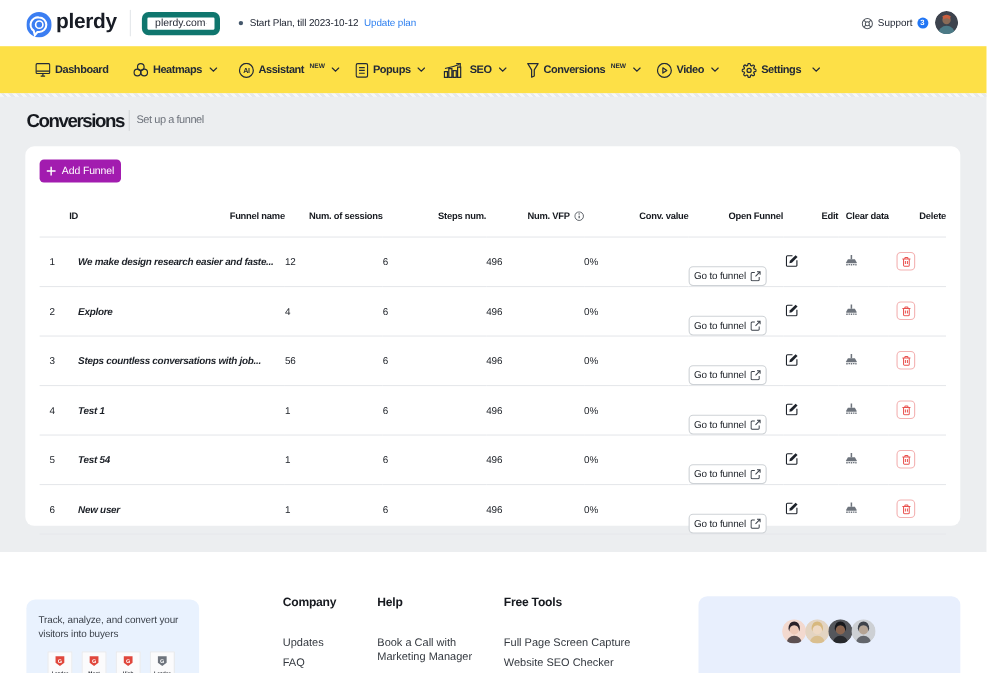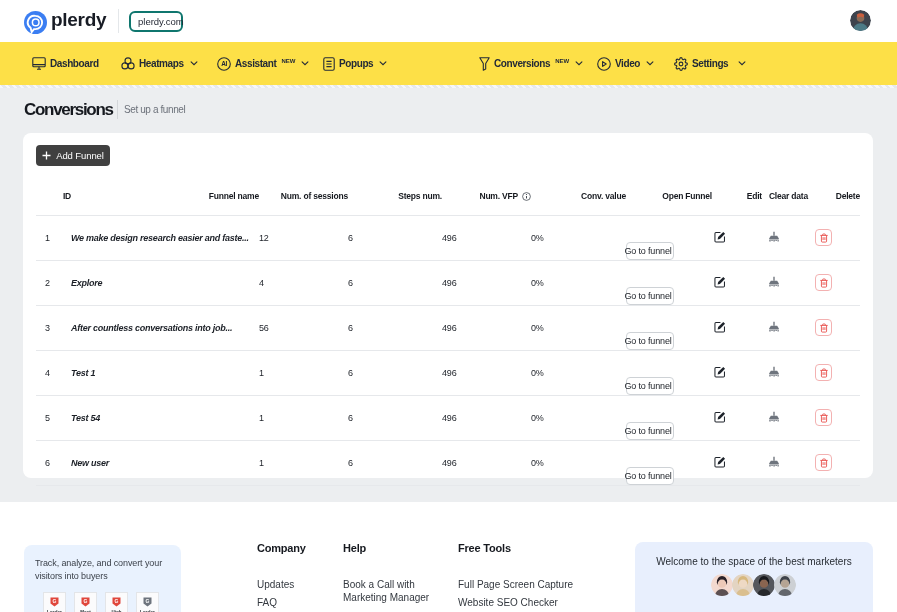--- a/index.html
+++ b/index.html
@@ -2,54 +2,54 @@
 <html><head>
 <meta charset="utf-8">
 <style>
 * { margin:0; padding:0; box-sizing:border-box; }
 html,body { width:897px; height:612px; overflow:hidden; background:#fff;
   font-family:"Liberation Sans", sans-serif; -webkit-font-smoothing:antialiased; }
 .hdr { height:42px; background:#fff; position:relative; }
 .logoic { position:absolute; left:24px; top:11px; }
 .logotxt { position:absolute; left:51px; top:9px; font-size:19px; font-weight:bold; color:#181c25; letter-spacing:-0.3px; }
 .hsep { position:absolute; left:118px; top:9px; width:1px; height:24px; background:#e4e7ea; }
-.domsel { position:absolute; left:129px; top:11px; width:54px; height:21px; border:2px solid #0f766e; border-radius:6px;
+.domsel { position:absolute; left:129px; top:11px; width:71px; height:21px; border:5px solid #0f766e; border-radius:6px;
   display:flex; align-items:center; padding:0 7px 0 7px; font-size:9.5px; color:#1f2430; justify-content:space-between; }
 .plan { position:absolute; left:217px; top:0; height:42px; display:flex; align-items:center; font-size:9px; color:#202633; letter-spacing:-0.1px; }
 .plandot { width:4px; height:4px; border-radius:50%; background:#44576b; margin-right:6px; }
 .uplan { color:#2f80f0; margin-left:5px; }
 .support { position:absolute; left:783px; top:0; height:42px; display:flex; align-items:center; font-size:9px; color:#202633; gap:4px; }
 .sbadge { width:10px; height:10px; border-radius:50%; background:#2176f5; color:#fff; font-size:7px;
   display:flex; align-items:center; justify-content:center; font-weight:bold; }
 .avatar { position:absolute; left:850px; top:10px; width:21px; height:21px; border-radius:50%; overflow:hidden; }
 nav { height:43px; background:#fde047; position:relative; }
 .nitem { position:absolute; top:0; height:43px; display:flex; align-items:center; gap:4px; font-size:10px; font-weight:bold; color:#232a37; white-space:nowrap; letter-spacing:-0.4px; }
 .nitem svg { flex:0 0 auto; }
 .new { font-size:6px; font-weight:bold; letter-spacing:0; position:relative; top:-3px; margin-left:1px;}
 .chev { margin-left:2px; }
 .main { background:#eceef0; height:417px; position:relative; }
 .main::before { content:""; position:absolute; left:0; top:0; width:100%; height:3px;
   background:repeating-linear-gradient(45deg, #f6f7f8 0 2.5px, #e6e8eb 2.5px 5px); }
 h1 { position:absolute; left:24px; top:15px; font-size:17px; font-weight:bold; color:#16191f; letter-spacing:-1.3px; }
 .psep { position:absolute; left:117px; top:15px; width:1px; height:19px; background:#d4d7da; }
 .psub { position:absolute; left:124px; top:18.5px; font-size:10px; color:#6d727b; letter-spacing:-0.4px; }
 .card { position:absolute; left:23px; top:48px; width:850px; height:345px; background:#fff; border-radius:8px; }
-.addbtn { position:absolute; left:13px; top:12px; width:74px; height:21px; background:#404040; color:#fff; border:none; border-radius:4px;
+.addbtn { position:absolute; left:13px; top:12px; width:74px; height:21px; background:#a21caf; color:#fff; border:none; border-radius:4px;
   font-size:9.5px; font-family:"Liberation Sans",sans-serif; display:inline-flex; align-items:center; justify-content:center; gap:5px; letter-spacing:-0.1px; }
 table { border-collapse:collapse; width:824px; margin:51.5px 0 0 13px; table-layout:fixed; }
 th { font-size:8.5px; color:#16191f; text-align:right; font-weight:bold; padding:6.5px 0 13.5px; letter-spacing:-0.2px; }
 tr:last-child td { border-bottom:1px solid #e6e8eb; }
 td { font-size:9px; color:#1c2027; border-top:1px solid #e6e8eb; padding:0; height:42.4px; vertical-align:middle; letter-spacing:-0.15px; }
 .fname { font-weight:bold; letter-spacing:-0.25px;font-style:italic; }
 td.c-id, th.c-id { padding-left:9px; }
 td.c-clear, th.c-clear { padding-left:0px; }
 td.c-clear { padding-left:6px; }
 td.c-edit { padding-left:2px; }
 td.c-del { padding-left:7px; }
-.gobtn { height:18px; width:48px; border:1px solid #ced2d6; border-radius:4px; background:#fff; display:inline-flex;
+.gobtn { height:18px; width:71px; border:1px solid #ced2d6; border-radius:4px; background:#fff; display:inline-flex;
   align-items:center; justify-content:center; gap:4px; font-size:9px; color:#1c2027; white-space:nowrap;margin-top:26px; }
 .delbox { width:17px; height:17px; border:1px solid #f3b1b1; border-radius:4px; display:inline-flex;
   align-items:center; justify-content:center; }
 footer { height:110px; background:#fff; position:relative; }
 .fcard1 { position:absolute; left:24px; top:43px; width:157px; background:#e9f2fe; border-radius:8px; padding:12px 11px; height:80px; }
 .fcard1 p { font-size:9px; color:#3c424b; line-height:12.5px; letter-spacing:-0.1px; }
 .badges { display:flex; gap:8px; margin-top:10px; margin-left:8px; }
 .fcol { position:absolute; }
 .fcol h3 { font-size:11px; font-weight:bold; color:#16191f; letter-spacing:-0.2px; }
 .fcol a { display:block; font-size:10px; color:#33383f; text-decoration:none; margin-bottom:5px; line-height:13px; }
@@ -69,20 +69,29 @@
     <path d="M11.5 4.9 a6.6 6.6 0 0 1 0 13.2 l-1.5 0 -2.3 2.9 -1.1-4.2 a6.6 6.6 0 0 1 4.9-11.9 z" fill="none" stroke="#fff" stroke-width="1.9"></path>
     <circle cx="11.7" cy="11.4" r="3.3" fill="#3b7ef2" stroke="#fff" stroke-width="1.5"></circle>
   </svg>
   <span class="logotxt">plerdy</span>
   <div class="hsep"></div>
   <div class="domsel">plerdy.com
     <svg width="8" height="5" viewBox="0 0 9 6">
         <path d="M1 1l3.5 3.5L8 1" stroke="#30363f" stroke-width="1.4" fill="none" stroke-linecap="round"></path>
       </svg>
   </div>
+  <div class="plan"><span class="plandot"></span>Start Plan, till 2023-10-12<span class="uplan">Update plan</span></div>
+  <div class="support">
+    <svg width="11" height="11" viewBox="0 0 24 24" fill="none" stroke="#525860" stroke-width="2">
+      <circle cx="12" cy="12" r="10"></circle>
+        <circle cx="12" cy="12" r="4"></circle>
+      <path d="M4.9 4.9l4.2 4.2M14.9 14.9l4.2 4.2M14.9 9.1l4.2-4.2M4.9 19.1l4.2-4.2"></path>
+    </svg>
+    Support <span class="sbadge">3</span>
+  </div>
   <div class="avatar">
     <svg width="21" height="21" viewBox="0 0 22 22">
       <circle cx="11" cy="11" r="11" fill="#3d434d"></circle>
       <circle cx="11" cy="8.5" r="4" fill="#8a6b57"></circle>
       <path d="M3 22 a8 8 0 0 1 16 0 z" fill="#4c7a86"></path>
       <path d="M7 5 q4-3 8 0 l-1 3 q-3-2 -6 0 z" fill="#c95f3f"></path>
     </svg>
   </div>
 </div>
 <nav>
@@ -113,20 +122,31 @@
     <svg class="chev" width="8" height="5" viewBox="0 0 9 6">
         <path d="M1 1l3.5 3.5L8 1" stroke="#232a37" stroke-width="1.3" fill="none" stroke-linecap="round"></path>
       </svg>
   </div>
   <div class="nitem" style="left:323px">
     <svg width="12" height="14" viewBox="0 0 12 14" fill="none" stroke="#232a37" stroke-width="1.1">
       <rect x="0.8" y="0.8" width="10.4" height="12.4" rx="1.5"></rect>
       <path d="M3.4 4.4h5.2M3.4 7h5.2M3.4 9.6h5.2"></path>
     </svg>
     Popups
+    <svg class="chev" width="8" height="5" viewBox="0 0 9 6">
+        <path d="M1 1l3.5 3.5L8 1" stroke="#232a37" stroke-width="1.3" fill="none" stroke-linecap="round"></path>
+      </svg>
+  </div>
+  <div class="nitem" style="left:403px">
+    <svg width="20" height="14" viewBox="0 0 20 14" fill="none" stroke="#232a37" stroke-width="1.1">
+      <path d="M1 13.3h2.8v-5.2H1zM5 13.3h2.8V5.4H5zM9 13.3h2.8V7.2H9zM13 13.3h2.8V4h-2.8z"></path>
+      <path d="M1.5 5.3 Q9 3.8 14.5 1.6"></path>
+        <path d="M12.2 0.9h3.2v3.2" stroke-linecap="round"></path>
+    </svg>
+    SEO
     <svg class="chev" width="8" height="5" viewBox="0 0 9 6">
         <path d="M1 1l3.5 3.5L8 1" stroke="#232a37" stroke-width="1.3" fill="none" stroke-linecap="round"></path>
       </svg>
   </div>
   <div class="nitem" style="left:479px">
     <svg width="11" height="14" viewBox="0 0 11 14" fill="none" stroke="#232a37" stroke-width="1.1">
       <path d="M0.8 0.8h9.4L6.7 6.5v5.6L4.3 13.2V6.5z" stroke-linejoin="round"></path>
     </svg>
     Conversions<span class="new">NEW</span>
     <svg class="chev" width="8" height="5" viewBox="0 0 9 6">
@@ -244,21 +264,21 @@
                 <path d="M1.5 10.4h1.6v1.8H1.5zM3.9 10.4h1.6v1.4H3.9zM6.3 10.4h1.6v1.8H6.3zM8.7 10.4h1.6v1.4H8.7zM11.1 10.4h1.4v1.8h-1.4z"></path>
               </svg></td>
         <td class="c-del"><span class="delbox">
                 <svg width="10" height="10" viewBox="0 0 12 12" fill="none" stroke="#e9514e" stroke-width="1.1">
                   <path d="M1.6 2.9h8.8M4.3 2.9V2a0.8 0.8 0 0 1 0.8-0.8h1.8A0.8 0.8 0 0 1 7.7 2v0.9M2.9 2.9v6.9a1.1 1.1 0 0 0 1.1 1.1h4a1.1 1.1 0 0 0 1.1-1.1V2.9M4.9 5v3.4M7.1 5v3.4"></path>
                 </svg>
               </span></td>
       </tr>
       <tr>
         <td class="c-id">3</td>
-        <td><span class="fname">After countless conversations into job...</span></td>
+        <td><span class="fname">Steps countless conversations with job...</span></td>
         <td>56</td>
         <td>6</td>
         <td>496</td>
         <td>0%</td>
         <td><span class="gobtn">Go to funnel <svg width="10" height="10" viewBox="0 0 12 12" fill="none" stroke="#3a4049" stroke-width="1.1">
                   <path d="M9.8 7v3a1 1 0 0 1-1 1H2a1 1 0 0 1-1-1V3.2a1 1 0 0 1 1-1h3"></path>
                   <path d="M7.4 1.2h3.4v3.4M10.6 1.4L5.8 6.2"></path>
                 </svg></span></td>
         <td class="c-edit"><svg width="12" height="12" viewBox="0 0 14 14" fill="none" stroke="#1e232b" stroke-width="1.2">
                 <path d="M12.2 6.5v5.2a1.2 1.2 0 0 1-1.2 1.2H2.3a1.2 1.2 0 0 1-1.2-1.2V3a1.2 1.2 0 0 1 1.2-1.2h5.2"></path>
@@ -401,21 +421,20 @@
       </div>
   </div>
   <div class="fcol fc3">
     <h3>Free Tools</h3>
     <div class="links">
         <a>Full Page Screen Capture</a>
         <a>Website SEO Checker</a>
       </div>
   </div>
   <div class="fcard2">
-    <p>Welcome to the space of the best marketers</p>
     <div class="avrow">
         <svg width="22" height="22" viewBox="0 0 22 22" style="margin-left:-1px;border-radius:50%">
           <circle cx="11" cy="11" r="11" fill="#f3d9cf"></circle>
           <path d="M4 22 a7 7 0 0 1 14 0z" fill="#2a2128" opacity="0.75"></path>
           <circle cx="11" cy="9.5" r="4.3" fill="#edc9b8"></circle>
           <path d="M5.8 8.5 q0.4-6.5 5.2-6.5 q4.8 0 5.2 6.5 l-0.7 2.5 q-0.3-5.5-4.5-5.5 q-4.2 0-4.5 5.5 z" fill="#2a2128"></path>
         </svg>
         <svg width="22" height="22" viewBox="0 0 22 22" style="margin-left:-1px;border-radius:50%">
           <circle cx="11" cy="11" r="11" fill="#e3d4c2"></circle>
           <path d="M4 22 a7 7 0 0 1 14 0z" fill="#d7b87e" opacity="0.75"></path>

